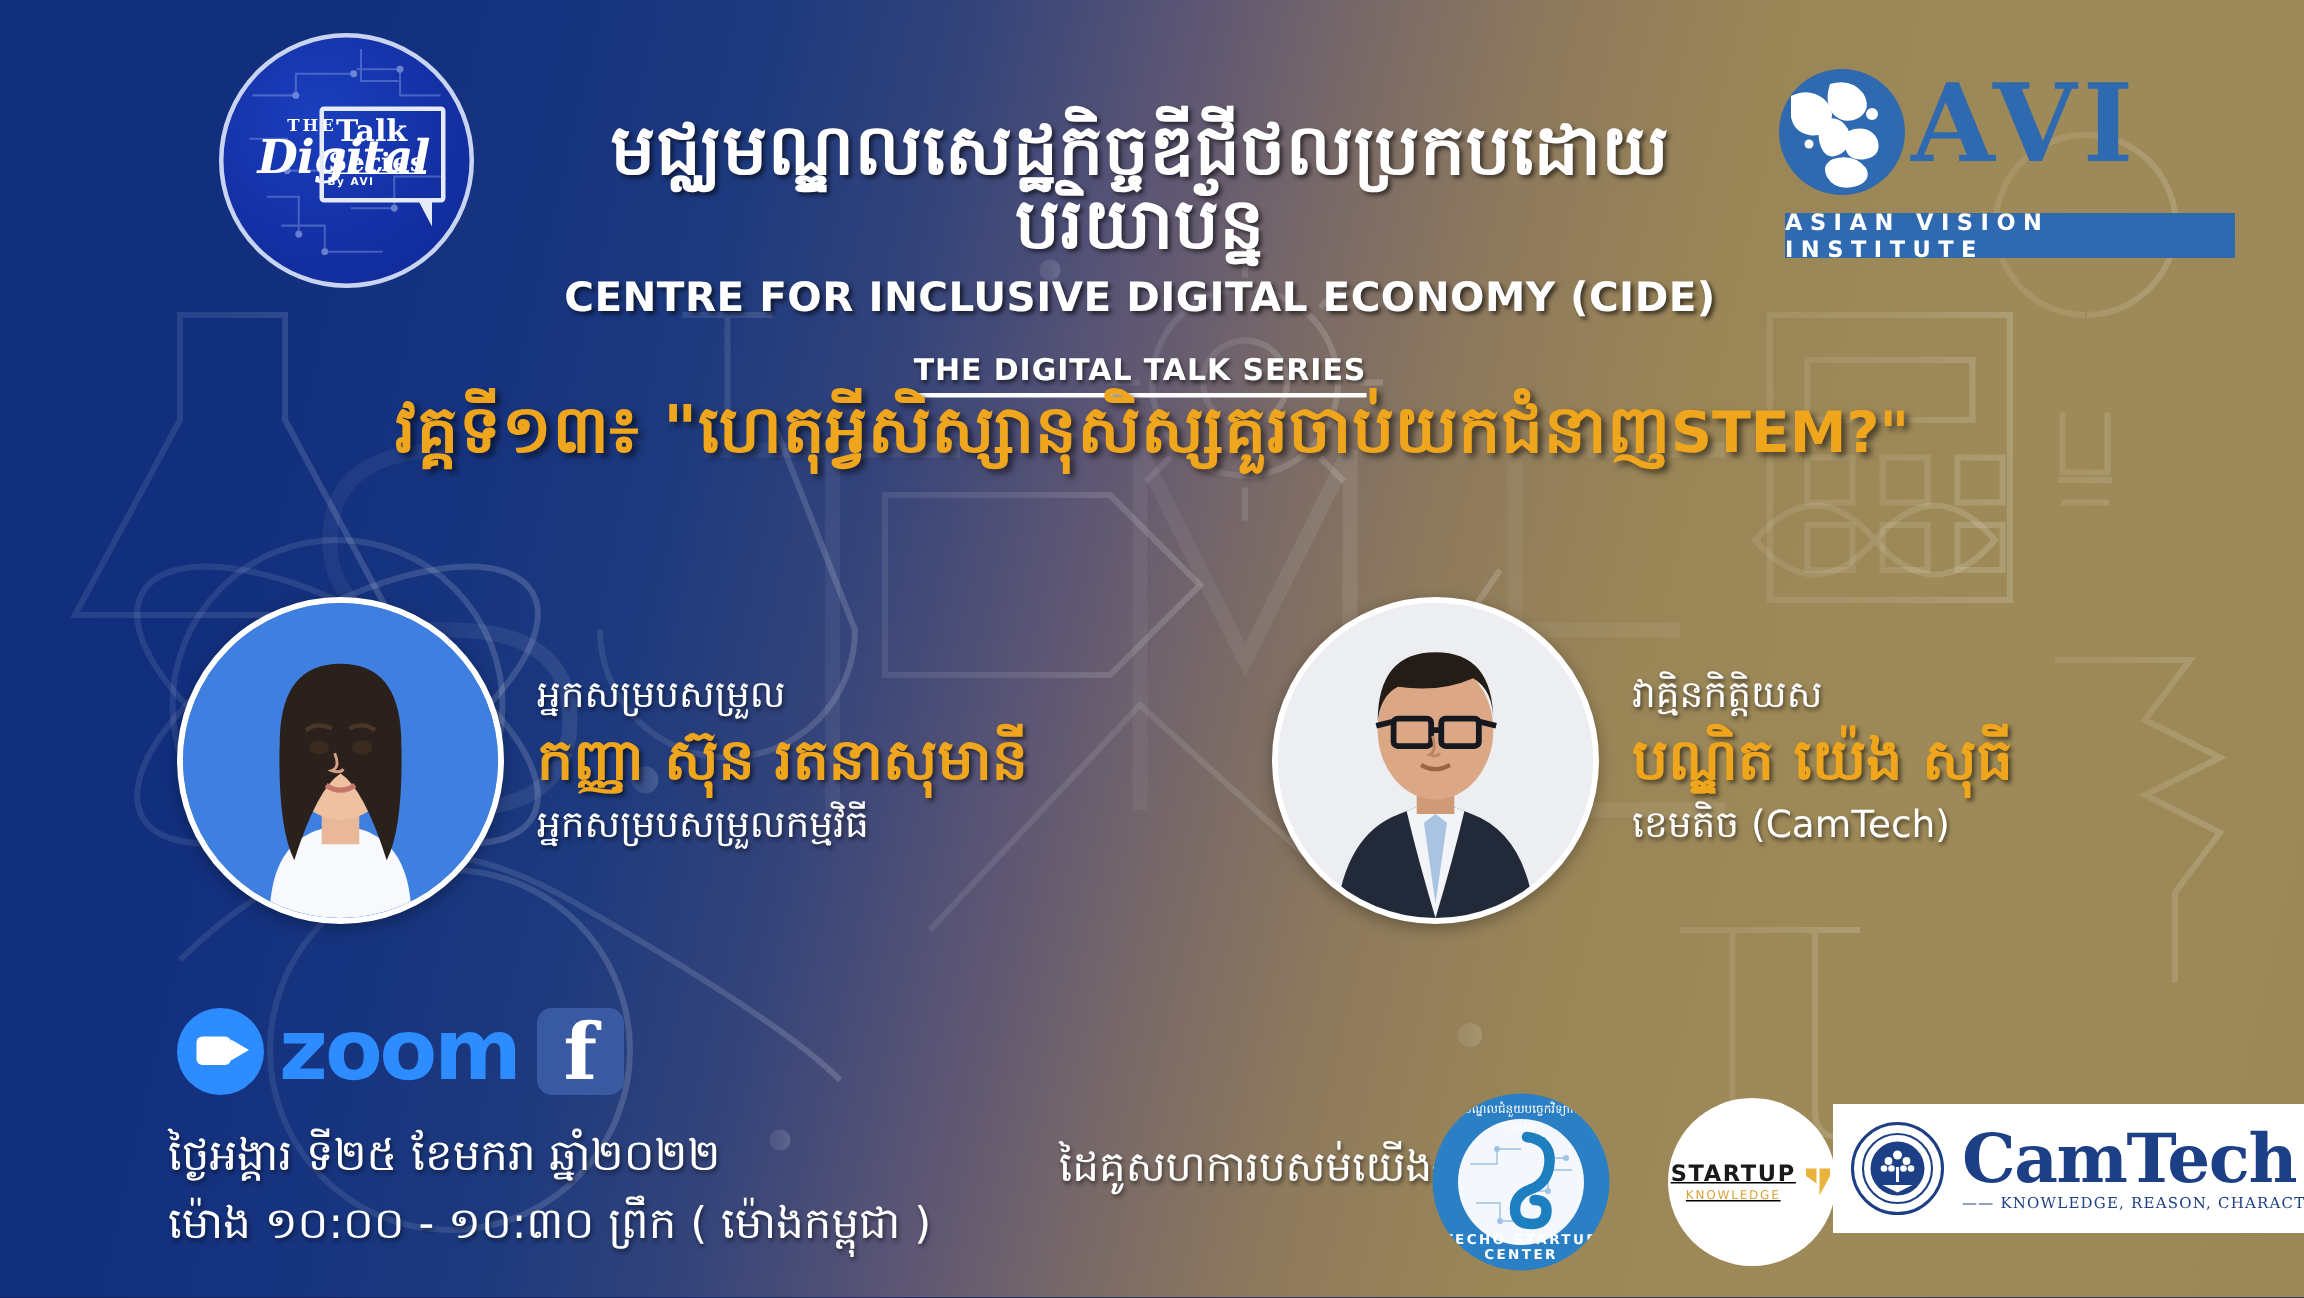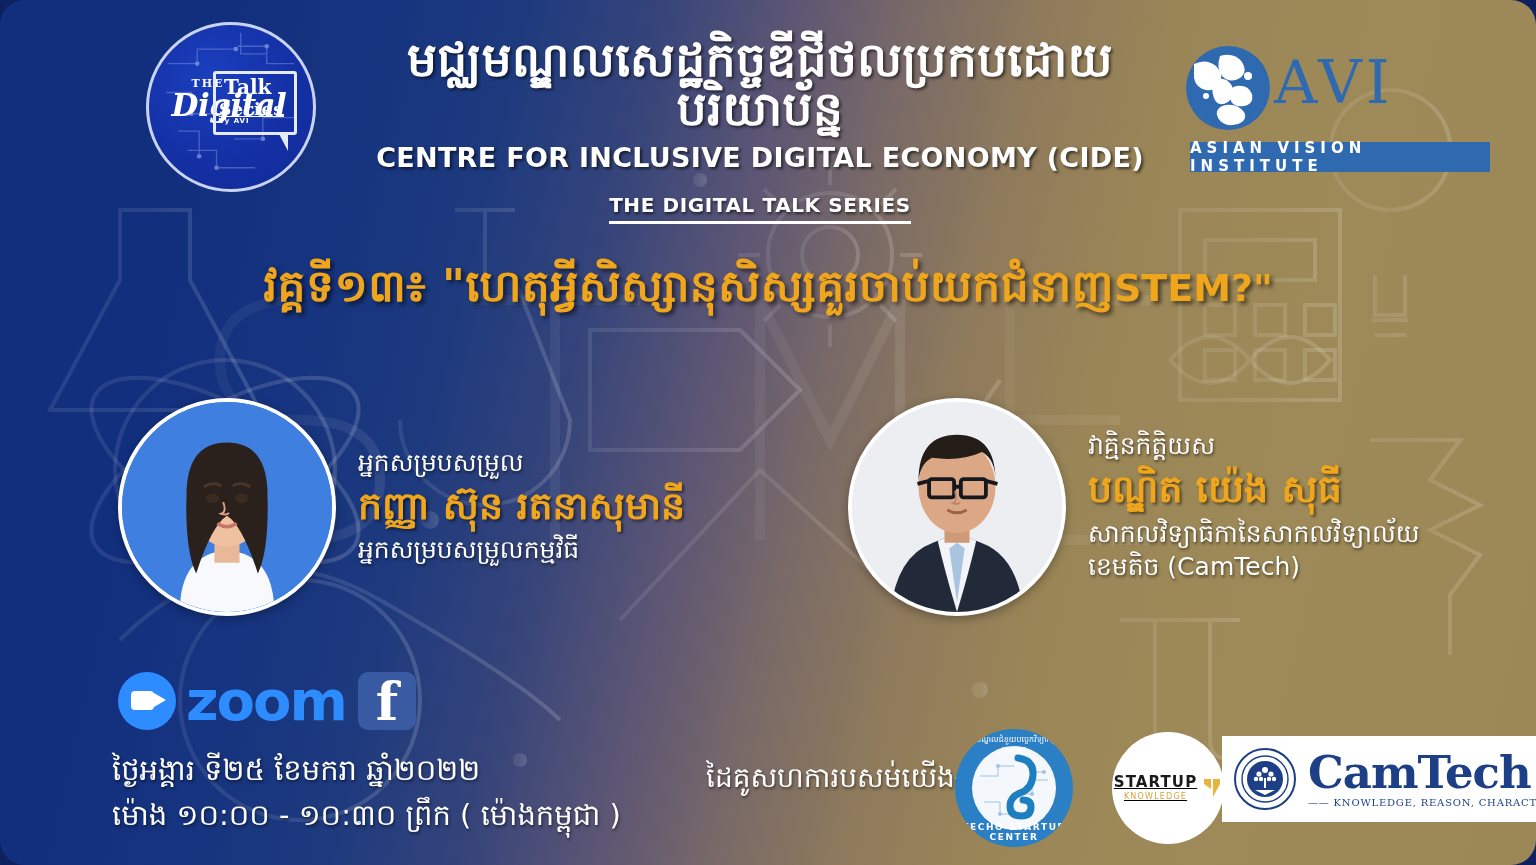--- a/index.html
+++ b/index.html
@@ -5,21 +5,20 @@
   html,body{margin:0;padding:0;background:#0d2060;}
   body{font-family:"DejaVu Sans","Liberation Sans",sans-serif;}
   #poster{
     position:relative;width:1536px;height:865px;overflow:hidden;
     background:
       linear-gradient(103deg,
         #122f7e 0%, #122f7e 13%, #16347f 22%,
         #1d3a7e 30%, #35447a 38%, #5d5674 46%,
         #7a6a67 53%, #8e7a5c 60%, #9a8557 68%,
         #9e8a58 80%, #9c8856 100%);
-    border-radius: 25px;
   }
 
   
   .bgart{position:absolute;inset:0;pointer-events:none;}
   .bgart svg{width:100%;height:100%;display:block;}
 
   
   .header{position:absolute;left:0;top:0;width:1536px;height:195px;}
   .logo-left{
     position:absolute;left:146px;top:22px;width:170px;height:170px;border-radius:50%;
@@ -39,37 +38,37 @@
   .bubble:after{content:"";position:absolute;right:6px;bottom:-19px;width:0;height:0;
     border-left:10px solid transparent;border-top:19px solid #e4eaf8;}
   .bubble .talk{font-family:"DejaVu Serif","Liberation Serif",serif;color:#fff;font-size:20px;
     font-weight:700;position:absolute;left:8px;top:1px;}
   .bubble .series{font-family:"DejaVu Serif","Liberation Serif",serif;color:#fff;font-size:17px;
     font-weight:700;letter-spacing:1px;position:absolute;left:3px;top:25px;text-decoration:underline;}
 
   .hdr-text{position:absolute;left:330px;top:36px;width:860px;text-align:center;}
   .kh-title{
     font-size:47px;line-height:1.04;color:#ffffff;font-weight:700;
-    text-shadow:2px 2px 3px rgba(0,0,0,.55);letter-spacing:.5px;
+    text-shadow:2px 2px 3px rgba(0,0,0,.55);letter-spacing:.5px;margin-top:41px;
   }
   .en-title{
     margin-top:8px;font-size:27px;font-weight:700;color:#ffffff;letter-spacing:.3px;
     text-shadow:2px 2px 3px rgba(0,0,0,.6);
   }
   .series-line{
     margin-top:20px;display:inline-block;font-size:20px;font-weight:700;color:#fff;letter-spacing:.6px;
     border-bottom:3px solid #fff;padding-bottom:4px;text-shadow:1px 2px 3px rgba(0,0,0,.6);
   }
 
   .logo-avi{position:absolute;left:1186px;top:38px;width:310px;height:140px;}
   .avi-globe{position:absolute;left:0;top:8px;width:84px;height:84px;border-radius:50%;
     background:#2f69b0;overflow:hidden;}
   .avi-globe svg{position:absolute;inset:0;}
   .avi-word{position:absolute;left:88px;top:-2px;font-family:"DejaVu Serif","Liberation Serif",serif;
-    font-size:60px;line-height:92px;font-weight:400;color:#2f69b0;letter-spacing:4px;}
+    font-size:72px;line-height:92px;font-weight:700;color:#2f69b0;letter-spacing:4px;}
   .avi-bar{position:absolute;left:4px;top:104px;width:300px;height:30px;background:#2f69b0;
     display:flex;align-items:center;justify-content:center;}
   .avi-bar span{color:#fff;font-size:15px;font-weight:700;letter-spacing:5px;}
 
   
   .main-title{
     position:absolute;left:0;top:258px;width:1536px;text-align:center;
     font-size:44px;font-weight:700;color:#f0a61c;letter-spacing:.5px;
     text-shadow:3px 3px 4px rgba(0,0,0,.55);
   }
@@ -296,21 +295,20 @@
           <rect x="113" y="80" width="26" height="19" rx="3"></rect>
           <path d="M106 88 h7 M68 85 l12 -3 M151 85 l-12 -3"></path>
         </g>
         <path d="M99 112 q10 6 20 0" stroke="#9a6547" stroke-width="3" fill="none"></path>
         <path d="M107 92 q3 11 -2 13 q5 2 7 -1" stroke="#bb8463" stroke-width="2" fill="none"></path>
       </svg>
     </div>
     <div class="sp-text">
       <div class="sp-role">វាគ្មិនកិត្តិយស</div>
       <div class="sp-name">បណ្ឌិត យ៉េង សុធី</div>
-      <div class="sp-org">សាកលវិទ្យាធិកានៃសាកលវិទ្យាល័យ</div>
       <div class="sp-org">ខេមតិច  (CamTech)</div>
     </div>
   </div>
 
   <div class="platforms">
     <div class="zoom-badge">
         <span class="cam"></span>
       </div>
     <div class="zoom-word">zoom</div>
     <div class="fb-badge">

